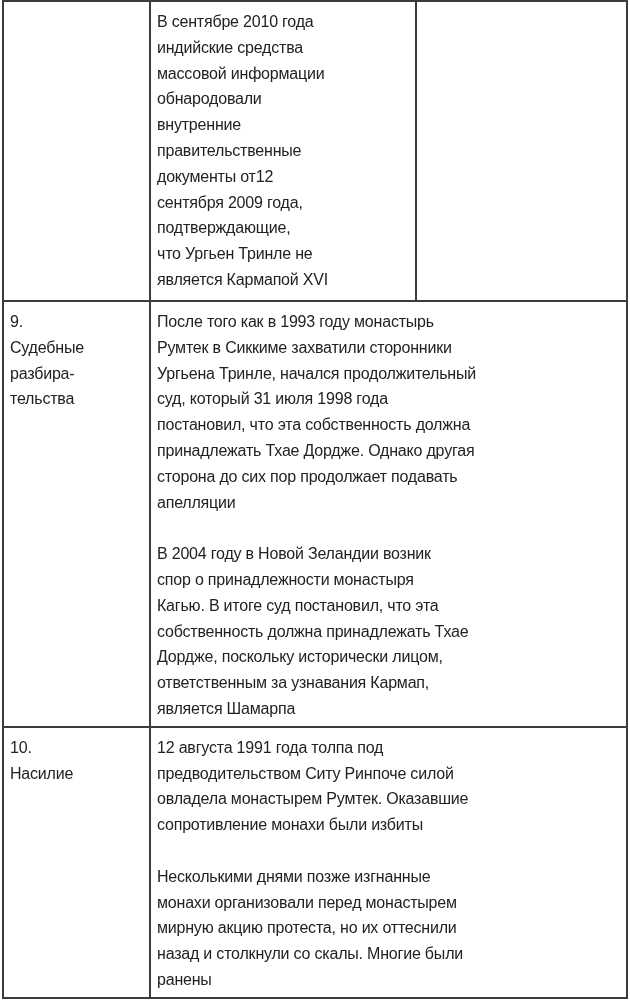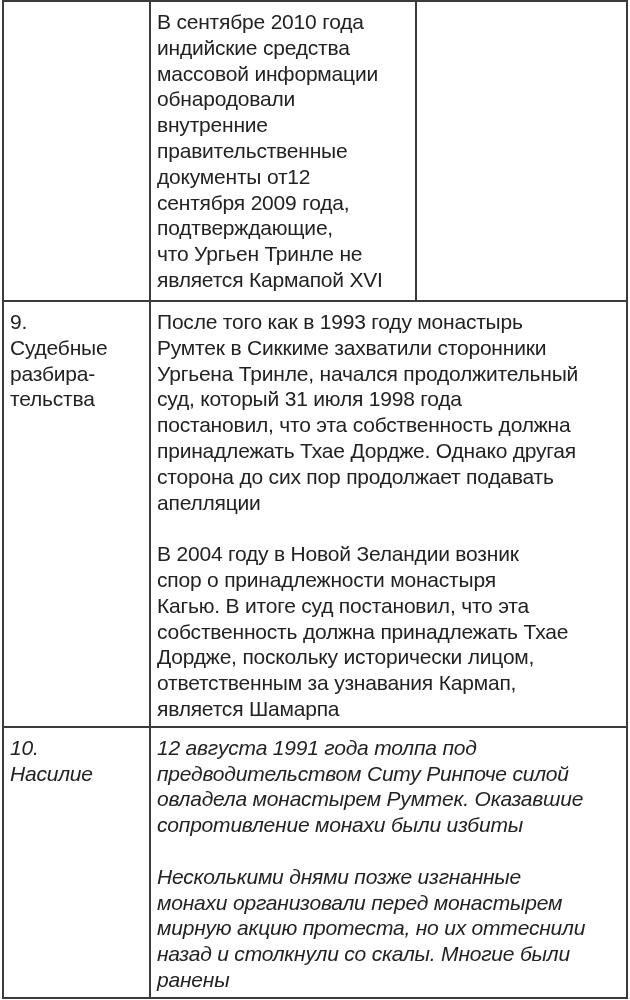--- a/index.html
+++ b/index.html
@@ -17,33 +17,33 @@
     border-collapse: collapse;
     table-layout: fixed;
     width: 626px;
     margin-left: 2px;
     margin-top: 0;
   }
   table.book-table td {
     border: 2px solid #3b3b3b;
     vertical-align: top;
     padding: 7px 6px 4px 6px;
-    font-size: 21px;
+    font-size: 16px;
     line-height: 25.8px;
     letter-spacing: -0.2px;
     color: #222222;
     white-space: pre-line;
     overflow: hidden;
   }
   col.c-label { width: 147px; }
   col.c-body  { width: 266px; }
   col.c-right { width: 211px; }
   tr.r-cont  { height: 300px; }
   tr.r-nine  { height: 424px; }
-  tr.r-ten   { height: 269px; font-style: italic; }
+  tr.r-ten   { height: 269px; }
 </style>
 </head>
 <body>
 
 <table class="book-table">
   <colgroup>
     <col class="c-label">
     <col class="c-body">
     <col class="c-right">
   </colgroup>

